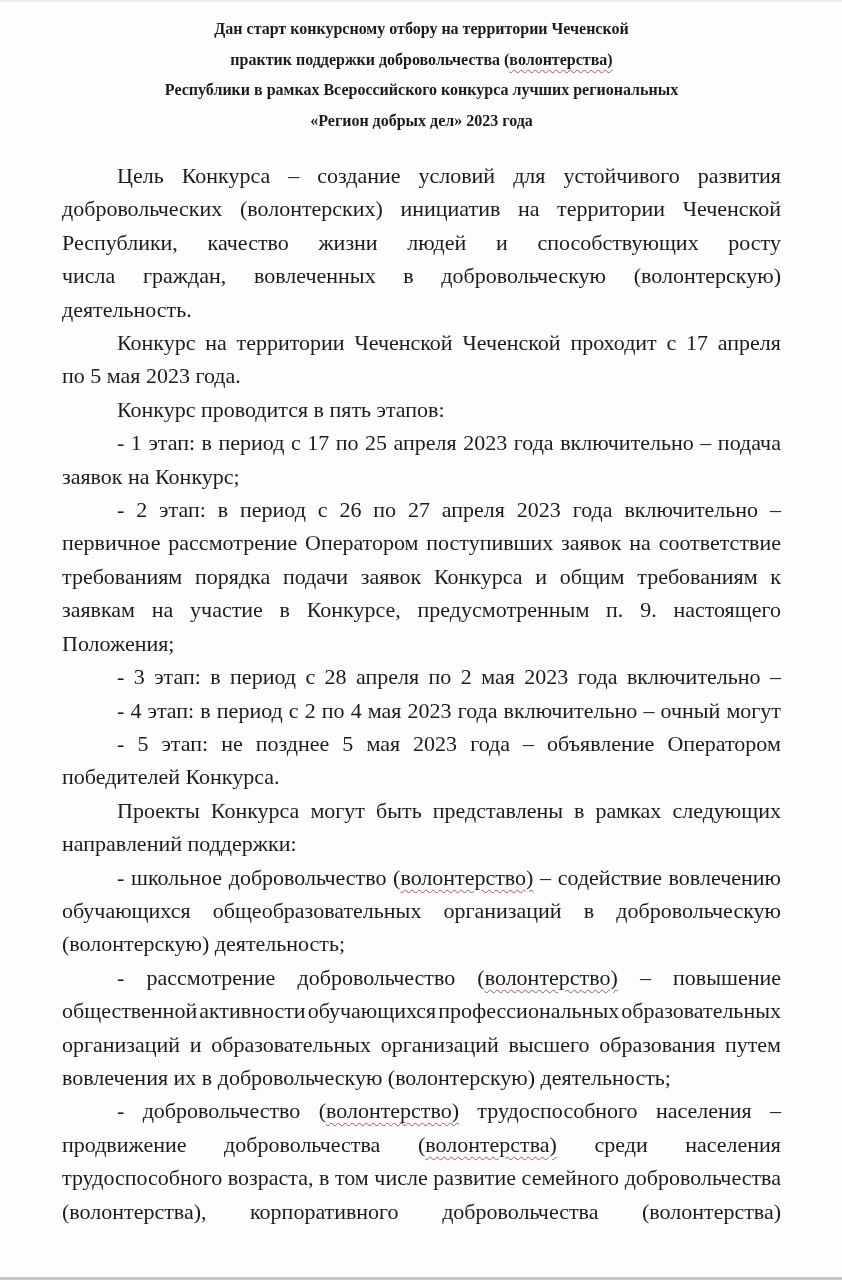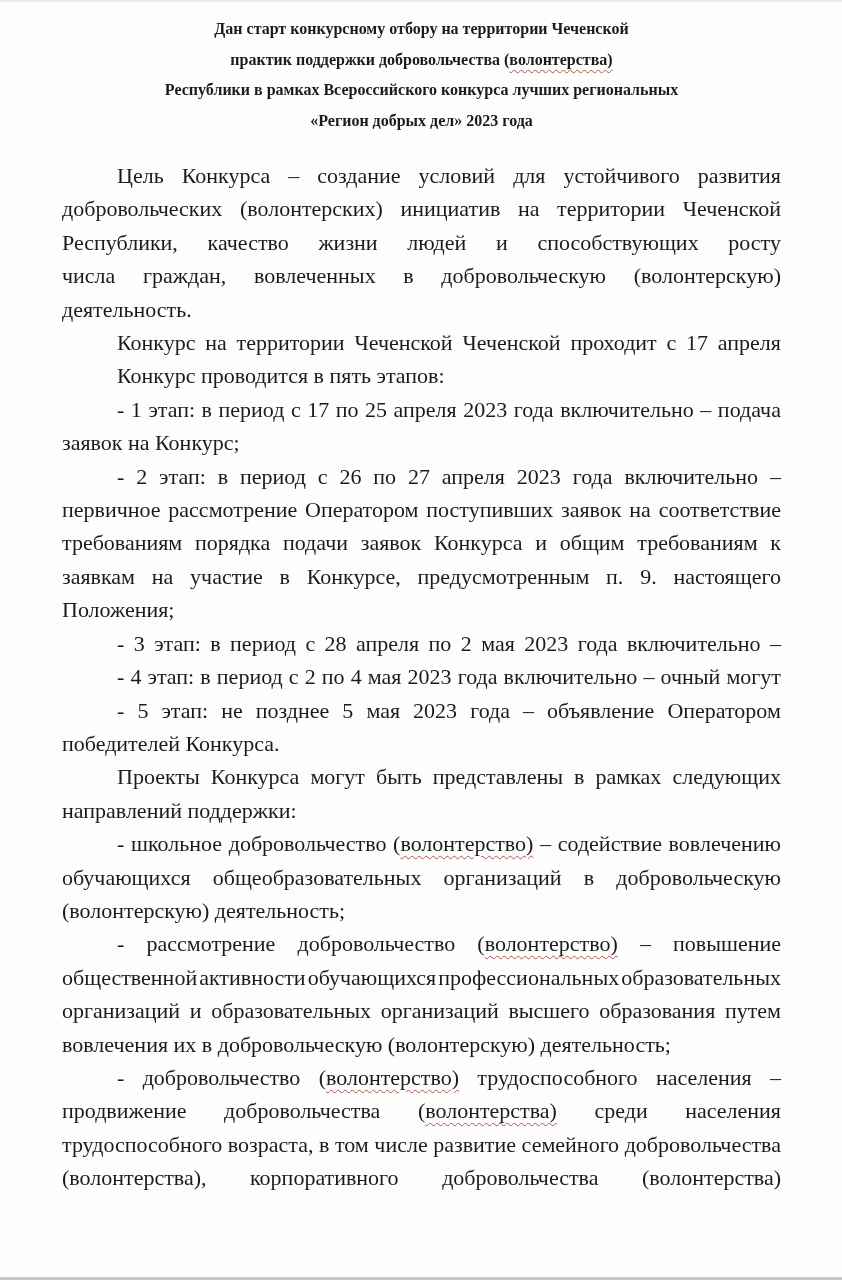--- a/index.html
+++ b/index.html
@@ -97,20 +97,21 @@
             <span class="word"><span>Конкурс</span></span>
             <span class="word"><span>на</span></span>
             <span class="word"><span>территории</span></span>
             <span class="word"><span>Чеченской</span></span>
             <span class="word"><span>Чеченской</span></span>
             <span class="word"><span>проходит</span></span>
             <span class="word"><span>с</span></span>
             <span class="word"><span>17</span></span>
             <span class="word"><span>апреля</span></span>
           </div>
+          <div class="text-line"><span>по 5 мая 2023 года.</span></div>
         </div>
         <div>
           <div class="text-line indent"><span>Конкурс проводится в пять этапов:</span></div>
         </div>
         <div>
           <div class="text-line stretch indent">
             <span class="word"><span>-</span></span>
             <span class="word"><span>1</span></span>
             <span class="word"><span>этап:</span></span>
             <span class="word"><span>в</span></span>

